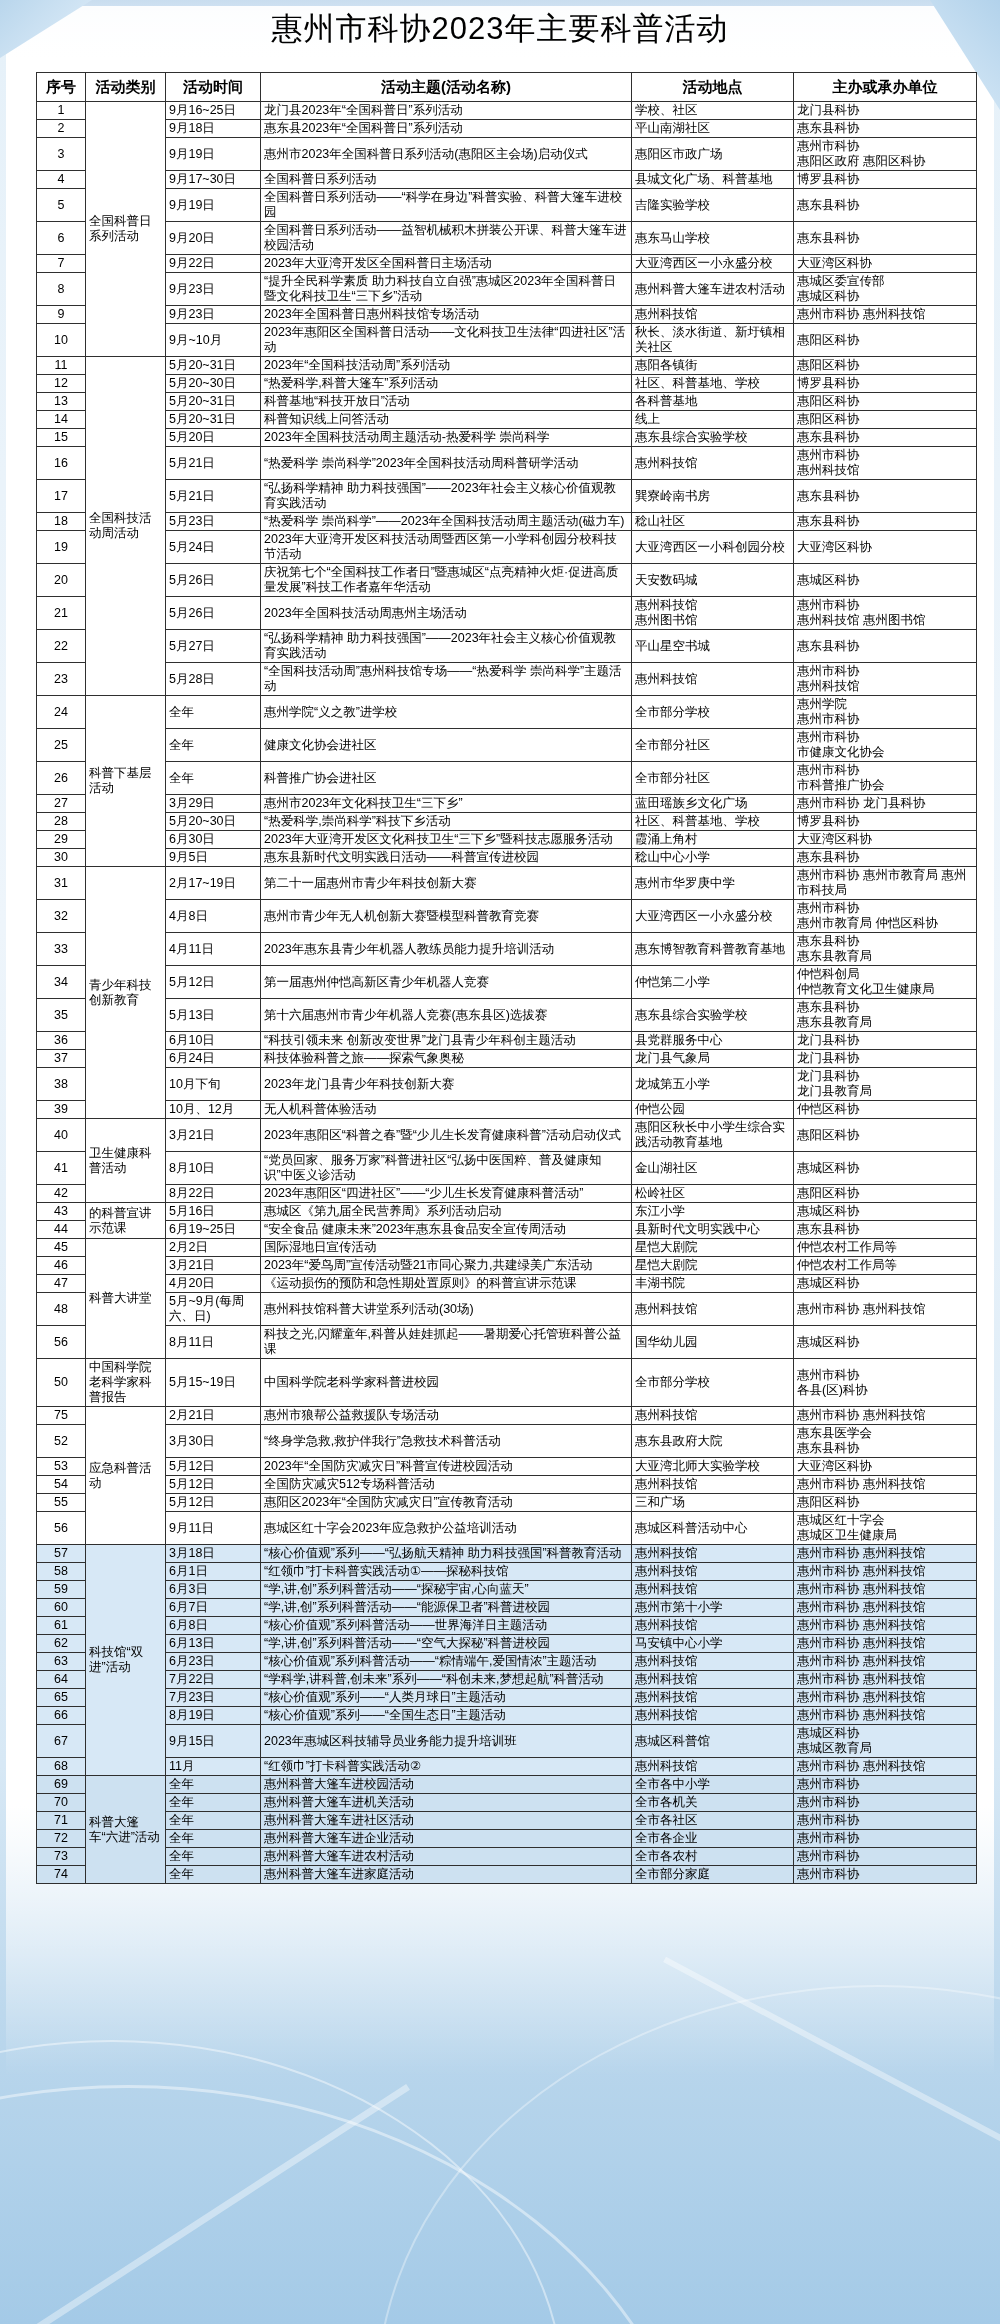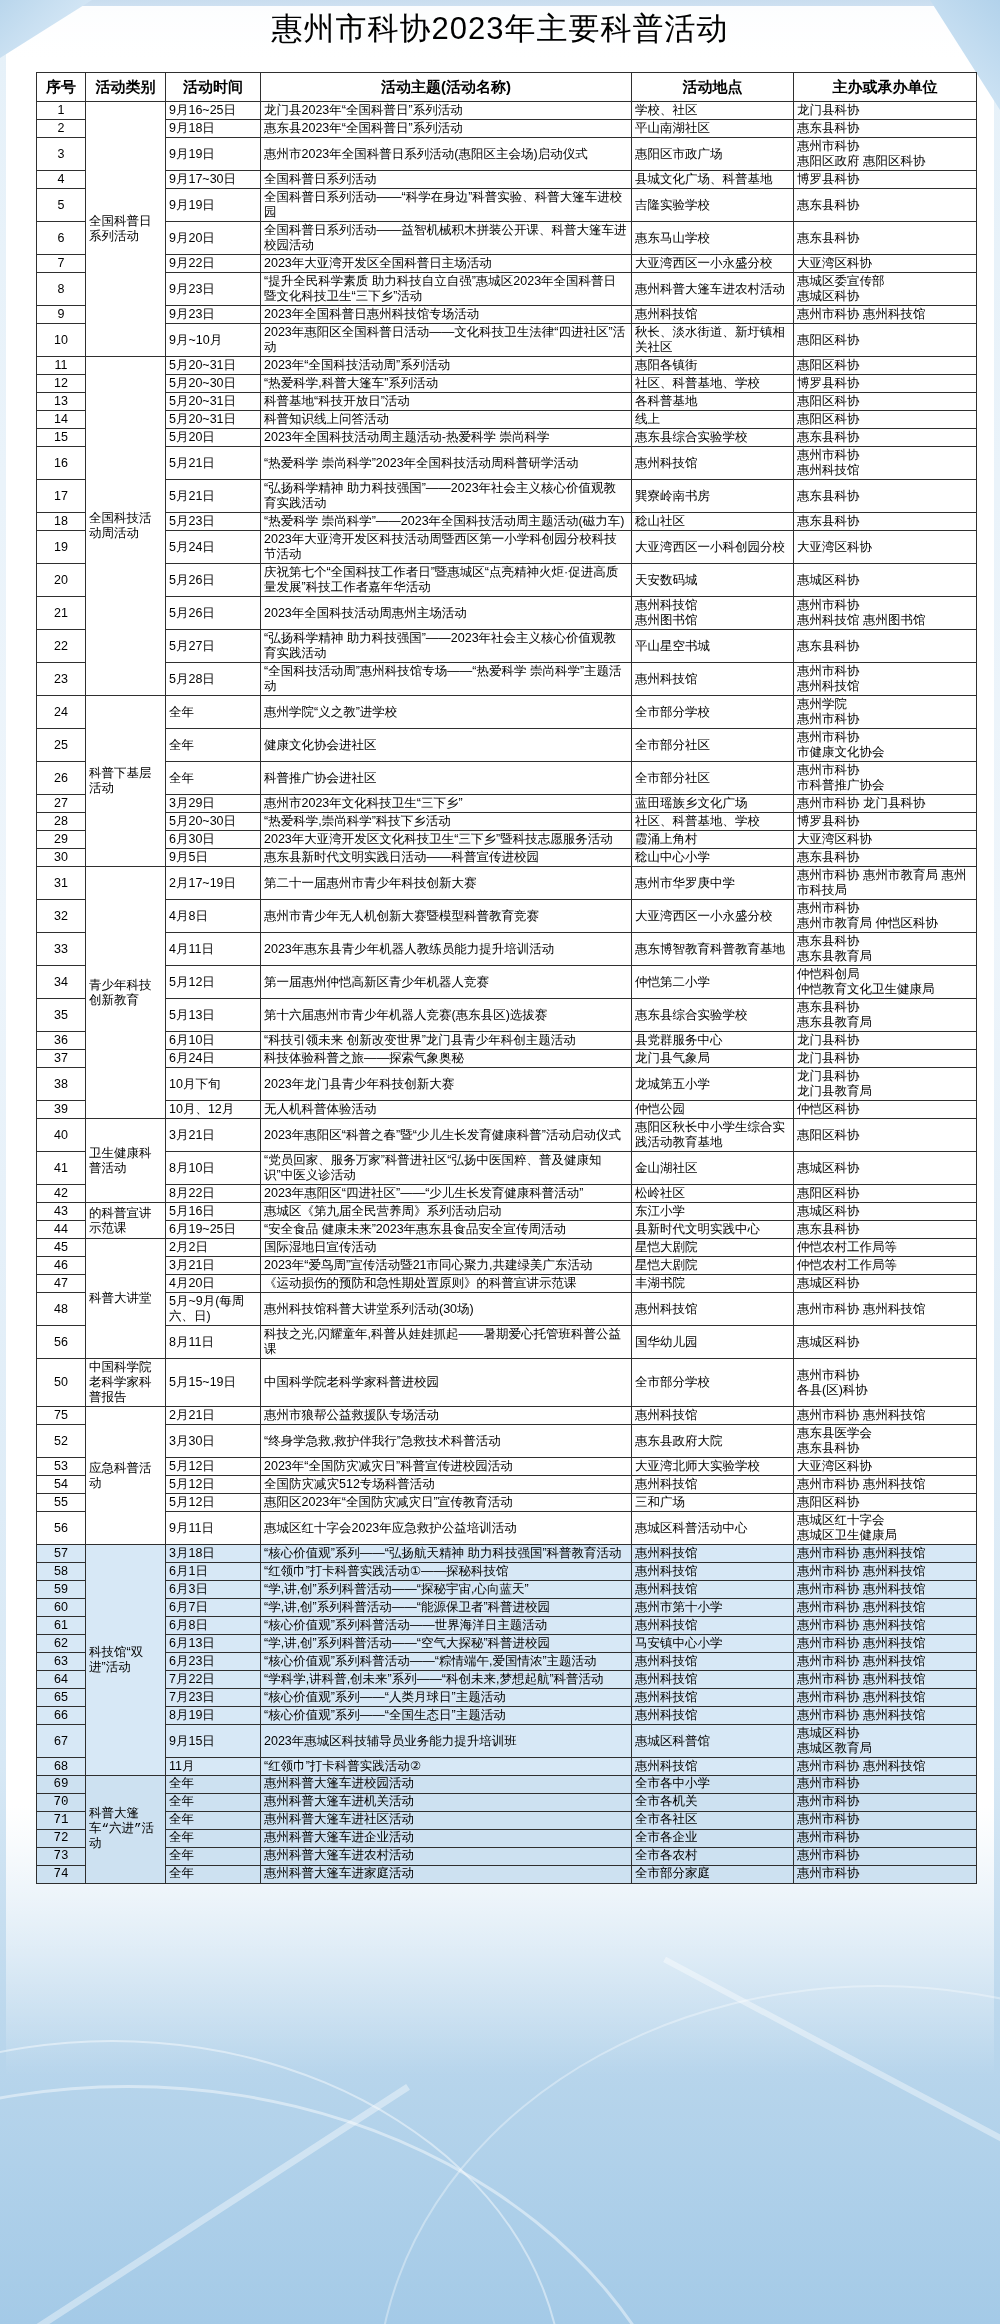--- a/index.html
+++ b/index.html
@@ -60,21 +60,21 @@
   table.activities th {
     font-size: 15px; font-weight: bold; padding: 5px 8px;
     text-align: center; line-height: 18px;
   }
   td.col-no   { text-align: center; font-size: 15px; }
   td.col-cat  { text-align: left; padding: 1px 2px; }
   td.col-time { text-align: left; }
   td.col-theme{ text-align: left; }
   td.col-loc, td.col-org { text-align: left; white-space: pre-line; }
   tr.tinted td      { background: var(--tint, #d7e8f6); }
-  tr.tinted-deep td { background: var(--tint-deep, #cde1f1); font-family: Liberation Mono, monospace; }
+  tr.tinted-deep td { background: var(--tint-deep, #cde1f1); }
 </style>
 </head>
 <body>
 
 <div class="panel"></div>
 <div class="bg-corner left"></div>
 <div class="bg-corner right"></div>
 <div class="arc a1"></div>
 <div class="arc a2"></div>
 <div class="arc a3"></div>

